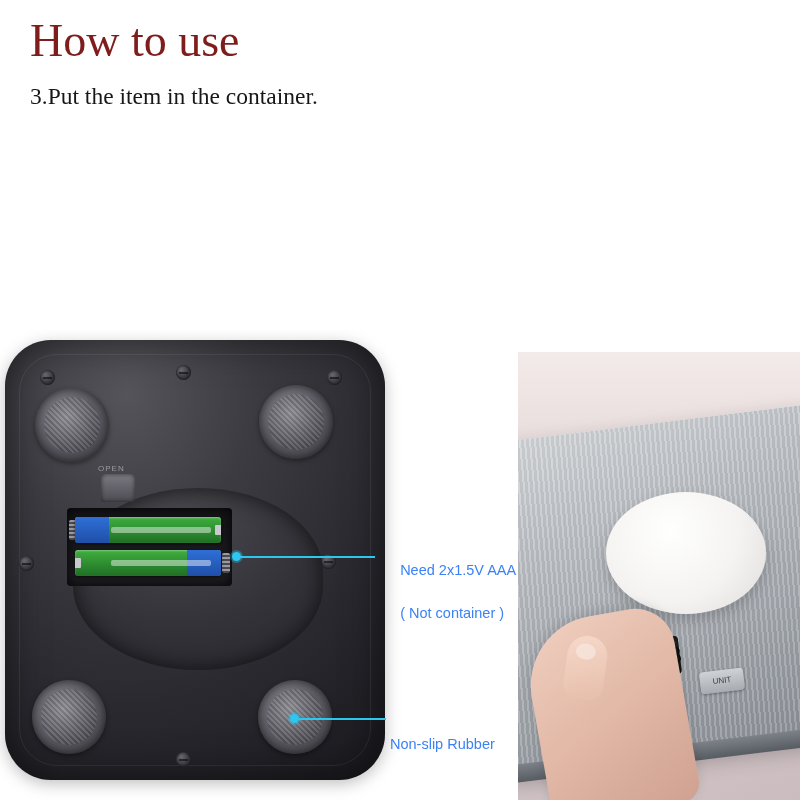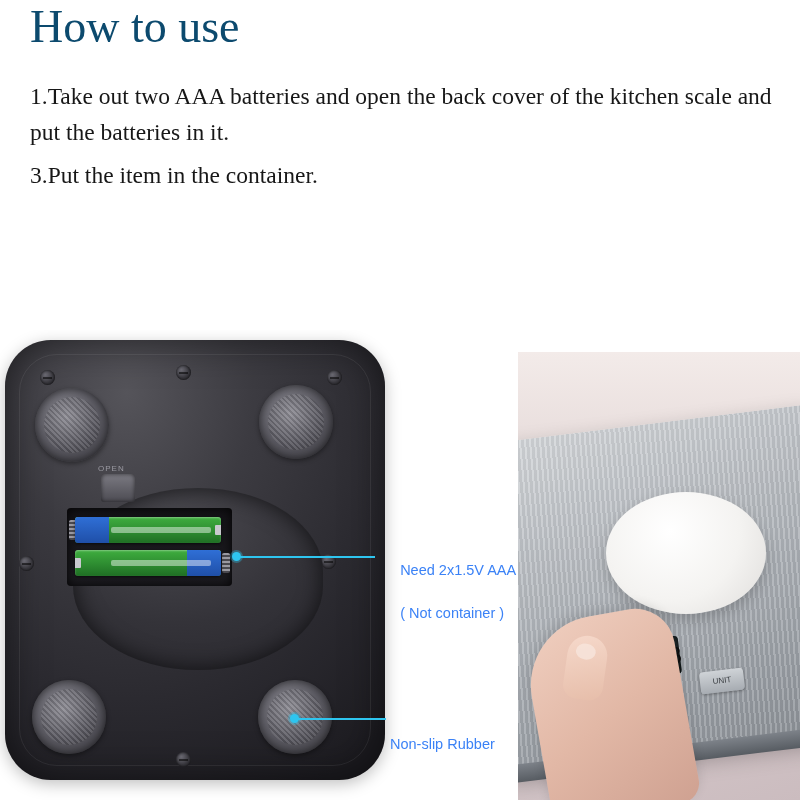--- a/index.html
+++ b/index.html
@@ -12,25 +12,25 @@
   }
   .page {
     position: relative;
     width: 800px; height: 800px;
     background: #ffffff;
   }
 
   
   .heading {
     position: absolute;
-    left: 30px; top: 2px;
+    left: 30px; top: 16px;
     font-family: "Liberation Serif", serif;
     font-size: 46px;
     line-height: 1.1;
-    color: #0c4a6e;
+    color: #7f1d1d;
     letter-spacing: 0px;
     font-weight: 400;
   }
 
   
   .steps {
     position: absolute;
     left: 30px; top: 78px;
     width: 762px;
     font-family: "Liberation Serif", serif;
@@ -291,21 +291,20 @@
   }
 </style>
 </head>
 <body>
 
 <div class="page">
 
   <div class="heading">How to use</div>
 
   <div class="steps">
-    <p class="step">1.Take out two AAA batteries and open the back cover of the kitchen scale and put the batteries in it.</p>
     <p class="step">3.Put the item in the container.</p>
   </div>
 
   <div class="photo-left">
     <div class="scale-body">
       <div class="scale-rim"></div>
 
       <div class="screw" style="left:35px; top:30px;"></div>
       <div class="screw" style="left:171px; top:25px;"></div>
       <div class="screw" style="left:322px; top:30px;"></div>

